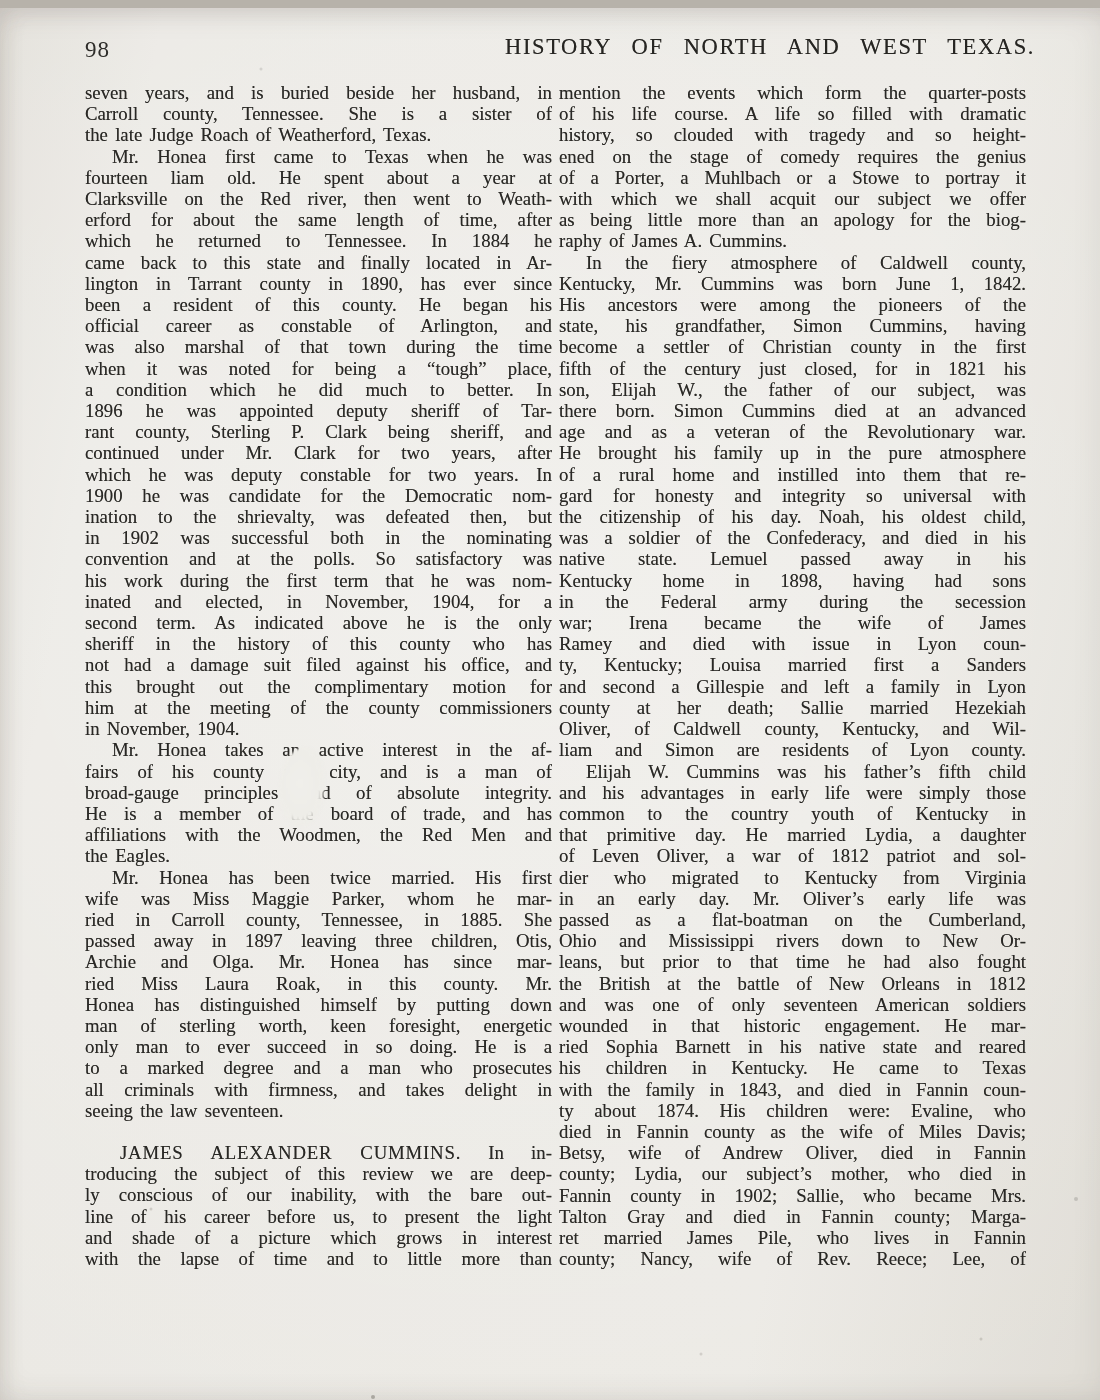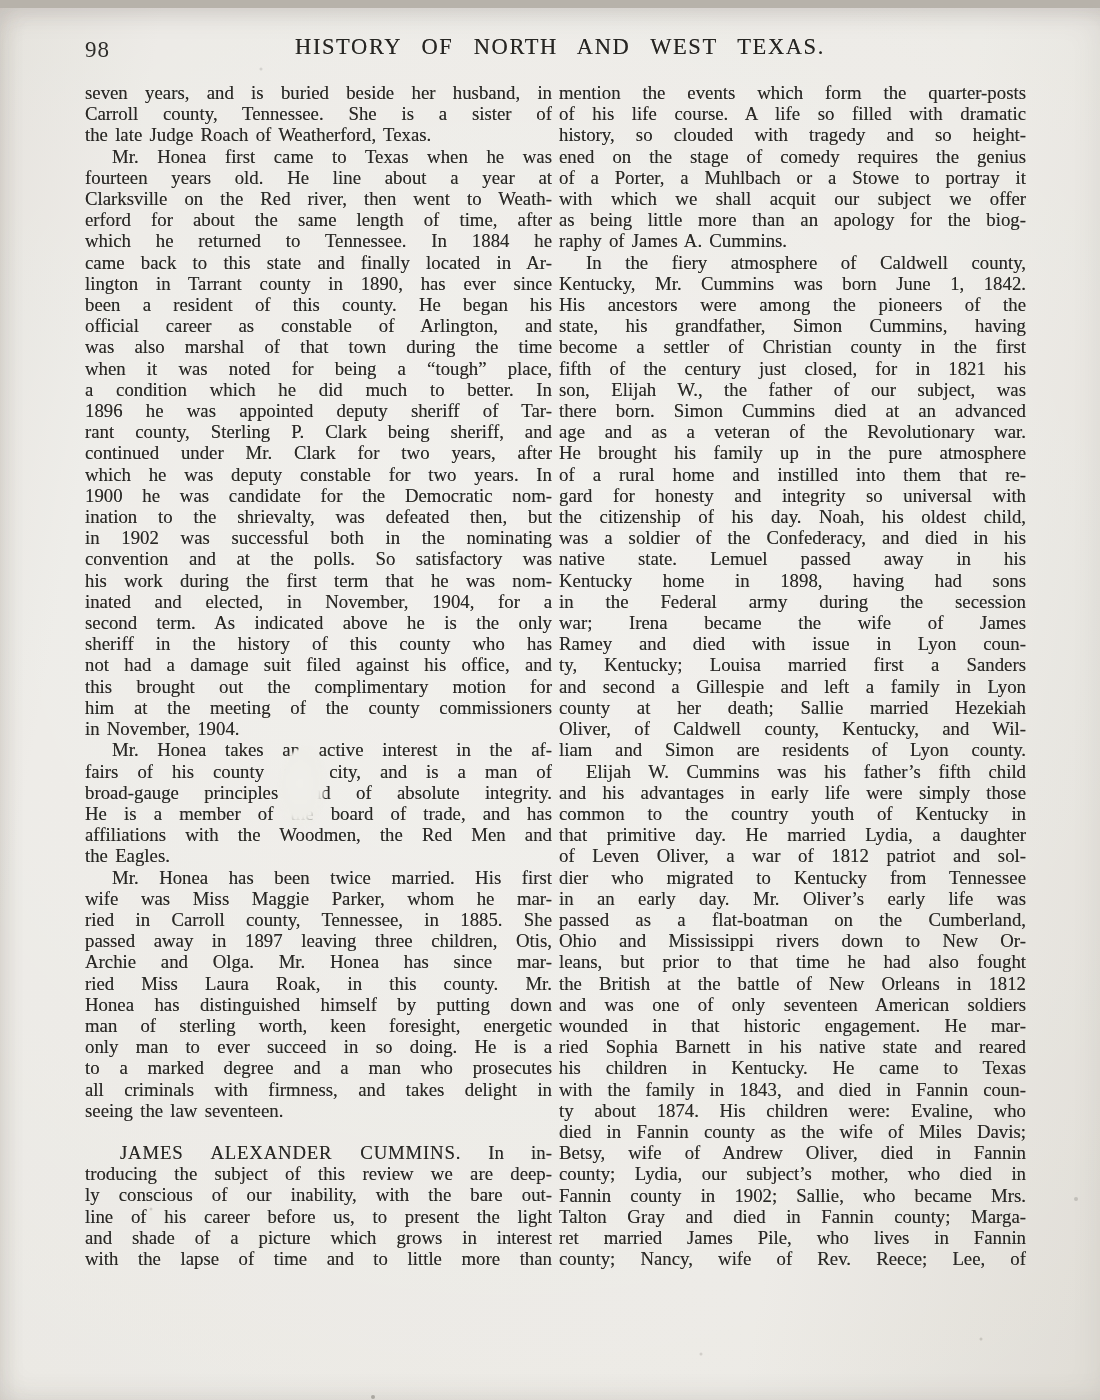--- a/index.html
+++ b/index.html
@@ -19,21 +19,21 @@
     color:#2b2a27;
     overflow:hidden;
     padding-left:22px;
   }
   .header { position:absolute; top:26px; left:85px; width:950px; height:34px; }
   .page-number {
     position:absolute; left:0; top:3px;
     font-size:23px; letter-spacing:1px; color:#2e2d2a;
   }
   .running-title {
-    text-align:center;
+    text-align:right;
     font-size:22.5px; letter-spacing:1.6px; word-spacing:13px;
     color:#262522;
     text-shadow:0 0 0.6px rgba(40,38,34,0.55);
   }
   .columns {
     position:absolute; top:74px; left:85px;
     display:flex; gap:7px;
   }
   .col { width:467px; }
   .para { margin:0; }
@@ -81,21 +81,21 @@
   </div>
   <div class="columns">
     <div class="col" id="col-left">
         <div class="para">
           <div class="line">seven years, and is buried beside her husband, in</div>
           <div class="line">Carroll county, Tennessee. She is a sister of</div>
           <div class="line last">the late Judge Roach of Weatherford, Texas.</div>
         </div>
         <div class="para">
           <div class="line indent">Mr. Honea first came to Texas when he was</div>
-          <div class="line">fourteen years old. He line about a year at</div>
+          <div class="line">fourteen liam old. He spent about a year at</div>
           <div class="line">Clarksville on the Red river, then went to Weath-</div>
           <div class="line">erford for about the same length of time, after</div>
           <div class="line">which he returned to Tennessee. In 1884 he</div>
           <div class="line">came back to this state and finally located in Ar-</div>
           <div class="line">lington in Tarrant county in 1890, has ever since</div>
           <div class="line">been a resident of this county. He began his</div>
           <div class="line">official career as constable of Arlington, and</div>
           <div class="line">was also marshal of that town during the time</div>
           <div class="line">when it was noted for being a “tough” place,</div>
           <div class="line">a condition which he did much to better. In</div>
@@ -183,21 +183,21 @@
           <div class="line">county at her death; Sallie married Hezekiah</div>
           <div class="line">Oliver, of Caldwell county, Kentucky, and Wil-</div>
           <div class="line">liam and Simon are residents of Lyon county.</div>
         </div>
         <div class="para">
           <div class="line indent">Elijah W. Cummins was his father’s fifth child</div>
           <div class="line">and his advantages in early life were simply those</div>
           <div class="line">common to the country youth of Kentucky in</div>
           <div class="line">that primitive day. He married Lydia, a daughter</div>
           <div class="line">of Leven Oliver, a war of 1812 patriot and sol-</div>
-          <div class="line">dier who migrated to Kentucky from Tennessee</div>
+          <div class="line">dier who migrated to Kentucky from Virginia</div>
           <div class="line">in an early day. Mr. Oliver’s early life was</div>
           <div class="line">passed as a flat-boatman on the Cumberland,</div>
           <div class="line">Ohio and Mississippi rivers down to New Or-</div>
           <div class="line">leans, but prior to that time he had also fought</div>
           <div class="line">the British at the battle of New Orleans in 1812</div>
           <div class="line">and was one of only seventeen American soldiers</div>
           <div class="line">wounded in that historic engagement. He mar-</div>
           <div class="line">ried Sophia Barnett in his native state and reared</div>
           <div class="line">his children in Kentucky. He came to Texas</div>
           <div class="line">with the family in 1843, and died in Fannin coun-</div>

